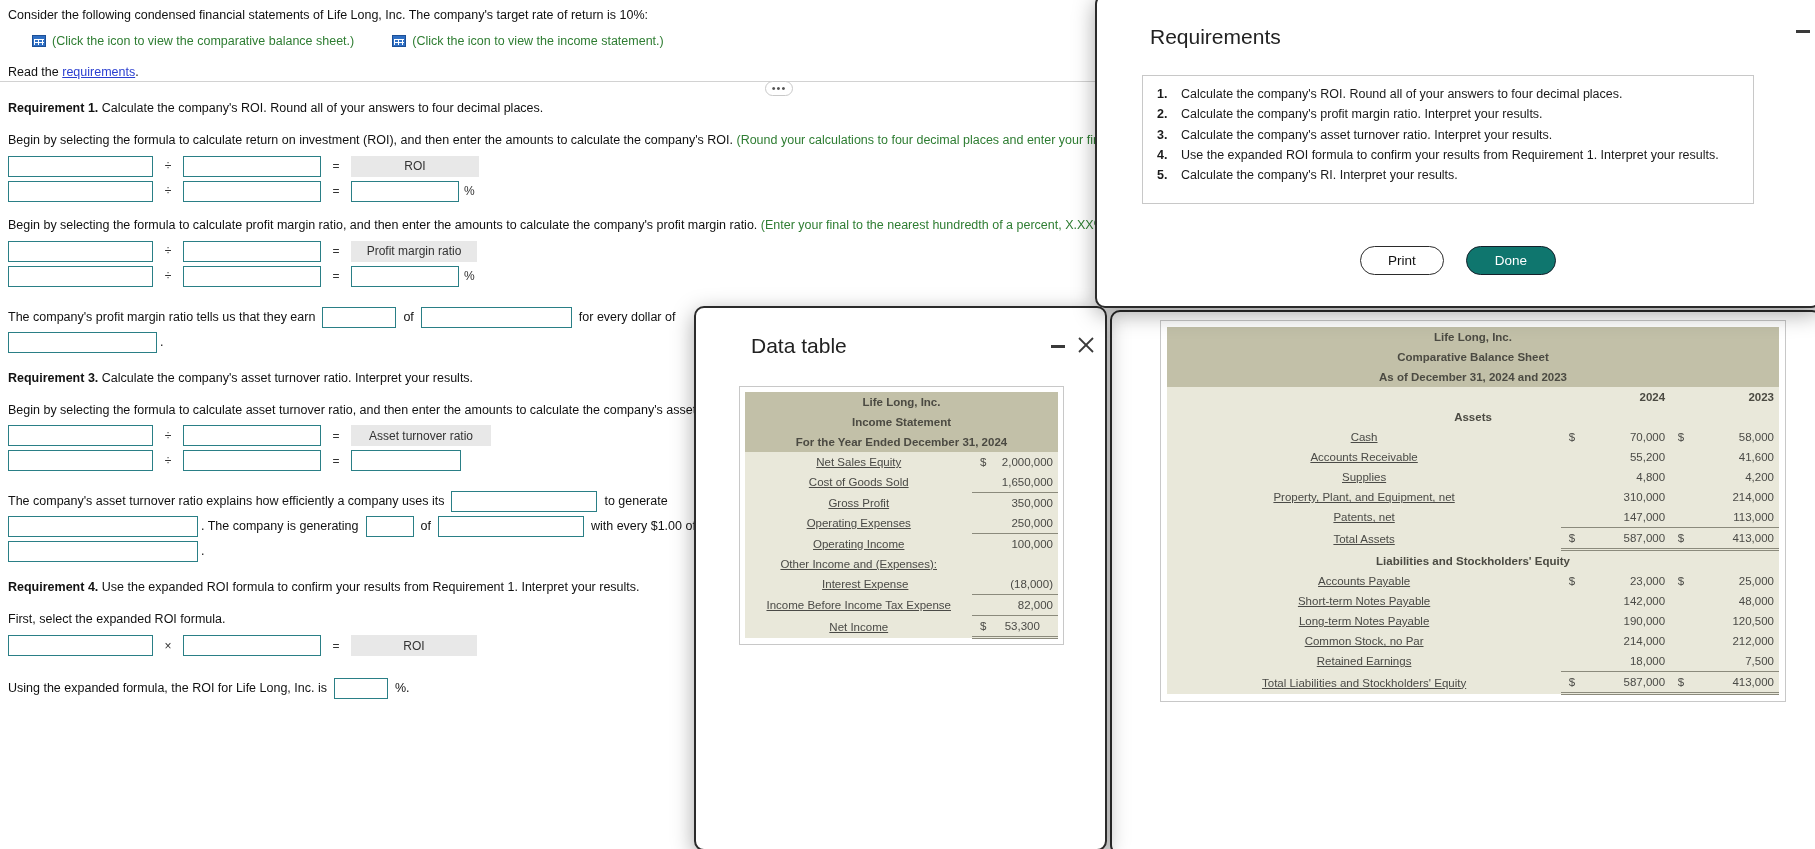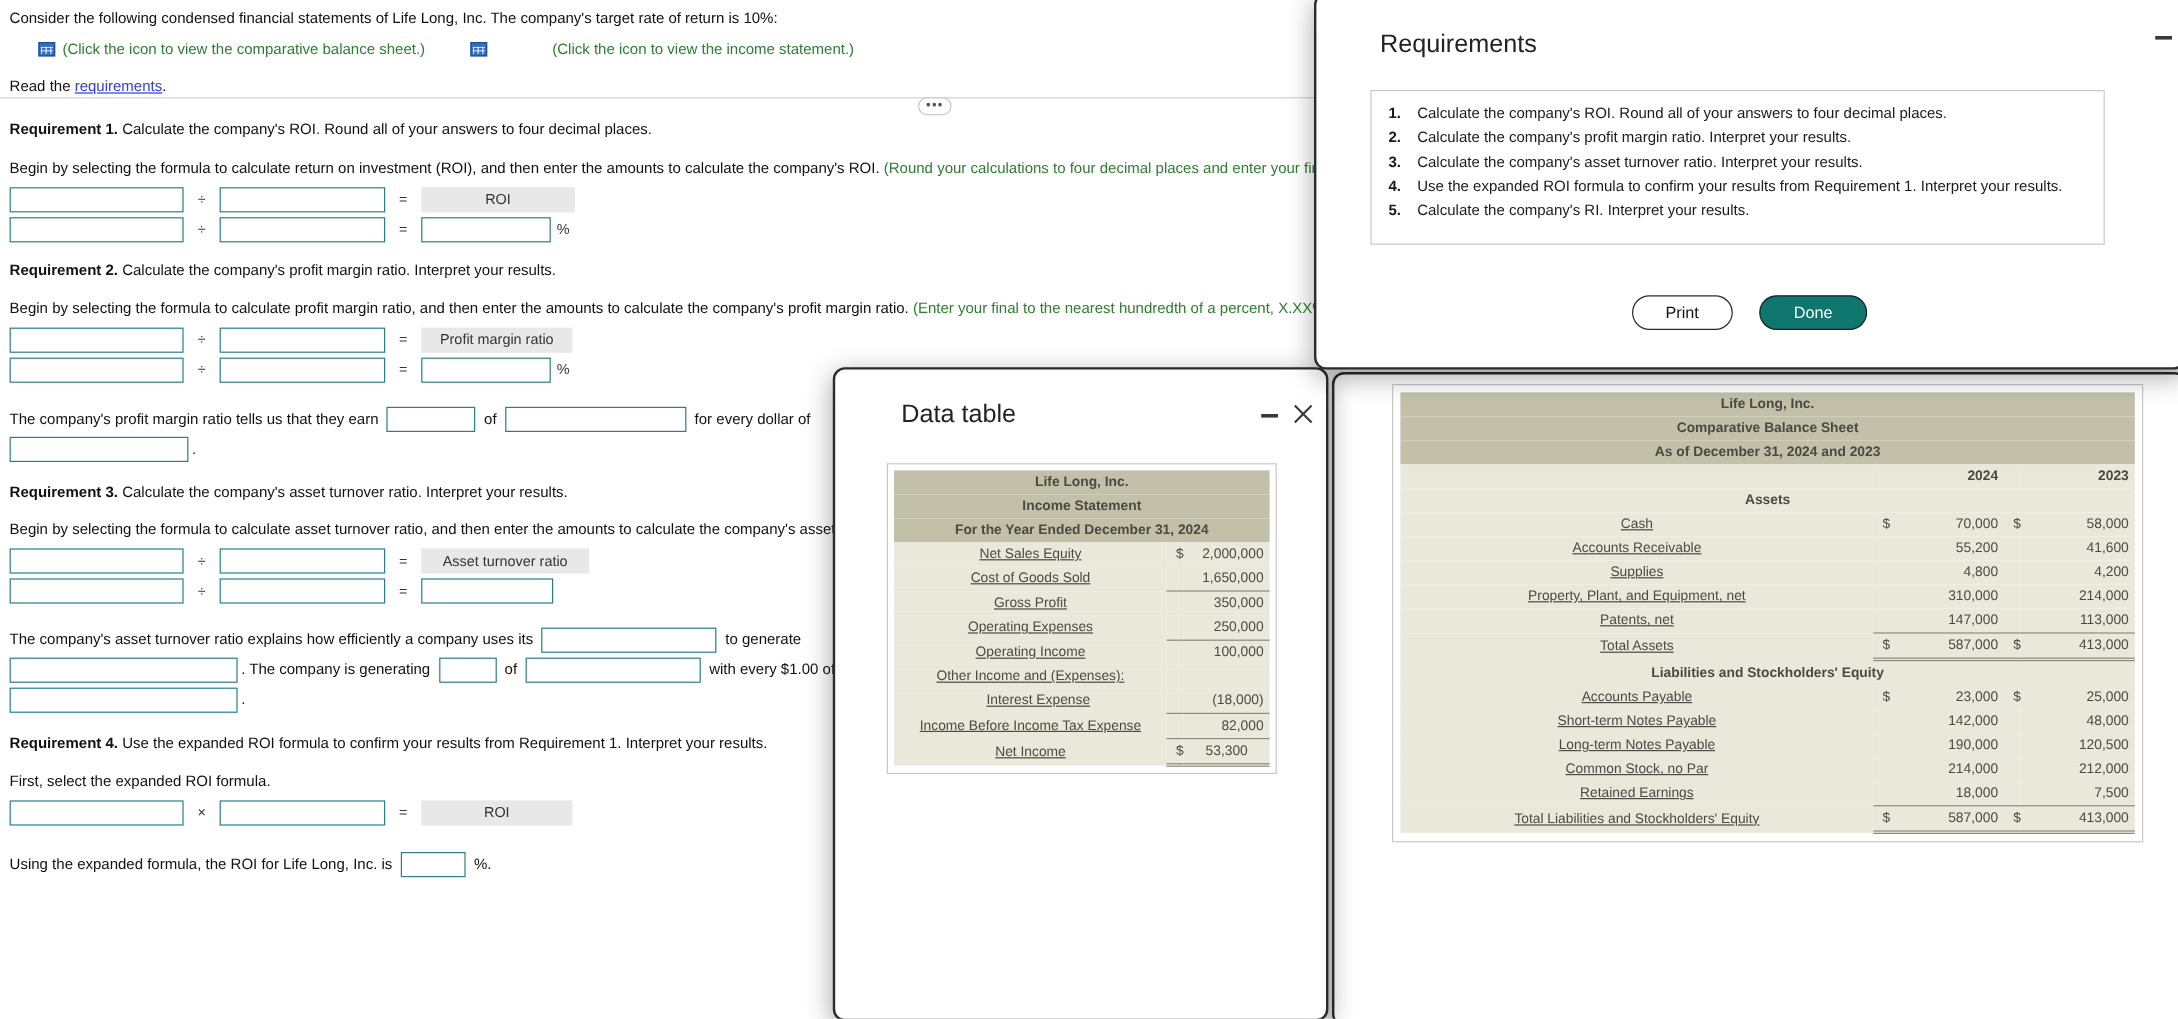--- a/index.html
+++ b/index.html
@@ -145,21 +145,21 @@
 
   <div class="worksheet">
 
     <div class="intro-line">Consider the following condensed financial statements of Life Long, Inc. The company's target rate of return is 10%:</div>
 
     <div class="icon-row">
       <span class="icon-link">
         <span class="grid-icon"></span>
         <span>(Click the icon to view the comparative balance sheet.)</span>
       </span>
-      <span class="icon-link second" style="margin-left:38px;gap:48px;">
+      <span class="icon-link second" style="margin-left:38px;">
         <span class="grid-icon"></span>
         <span>(Click the icon to view the income statement.)</span>
       </span>
     </div>
 
     <div class="read-line">
       <span>Read the </span><span class="req-link">requirements</span><span>.</span>
     </div>
 
     <div class="splitter"></div>
@@ -185,23 +185,20 @@
 
       <div class="formula-row">
         <input class="cell-input w-left" style="">
         <span class="op">÷</span>
         <input class="cell-input w-mid" style="">
         <span class="eq">=</span>
         <input class="cell-input w-res" style="">
         <span class="pct">%</span>
       </div>
 
-      <div class="q-head blk">
-        <b>Requirement 2.</b><span> Calculate the company's profit margin ratio. Interpret your results.</span>
-      </div>
 
       <div class="instr" style="margin-top:15px;">
         <span>Begin by selecting the formula to calculate profit margin ratio, and then enter the amounts to calculate the company's profit margin ratio. </span><span class="green">(Enter your final to the nearest hundredth of a percent, X.XX%)</span>
       </div>
 
       <div class="formula-row" style="margin-top:7px;">
         <input class="cell-input w-left" style="">
         <span class="op">÷</span>
         <input class="cell-input w-mid" style="">
         <span class="eq">=</span>

